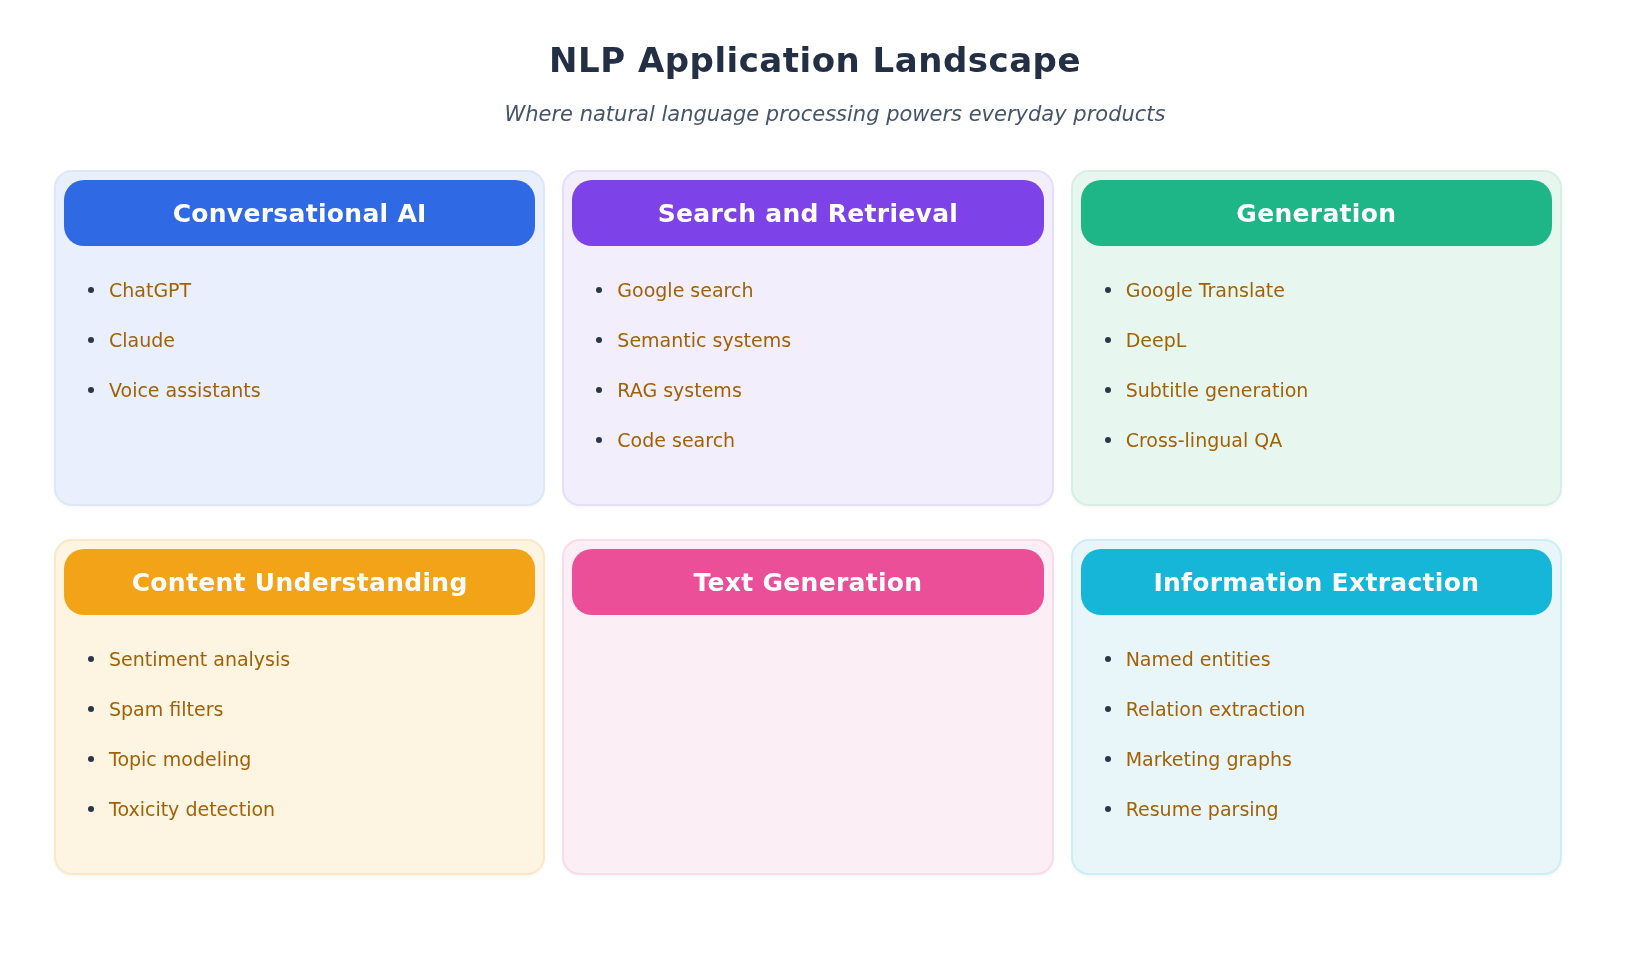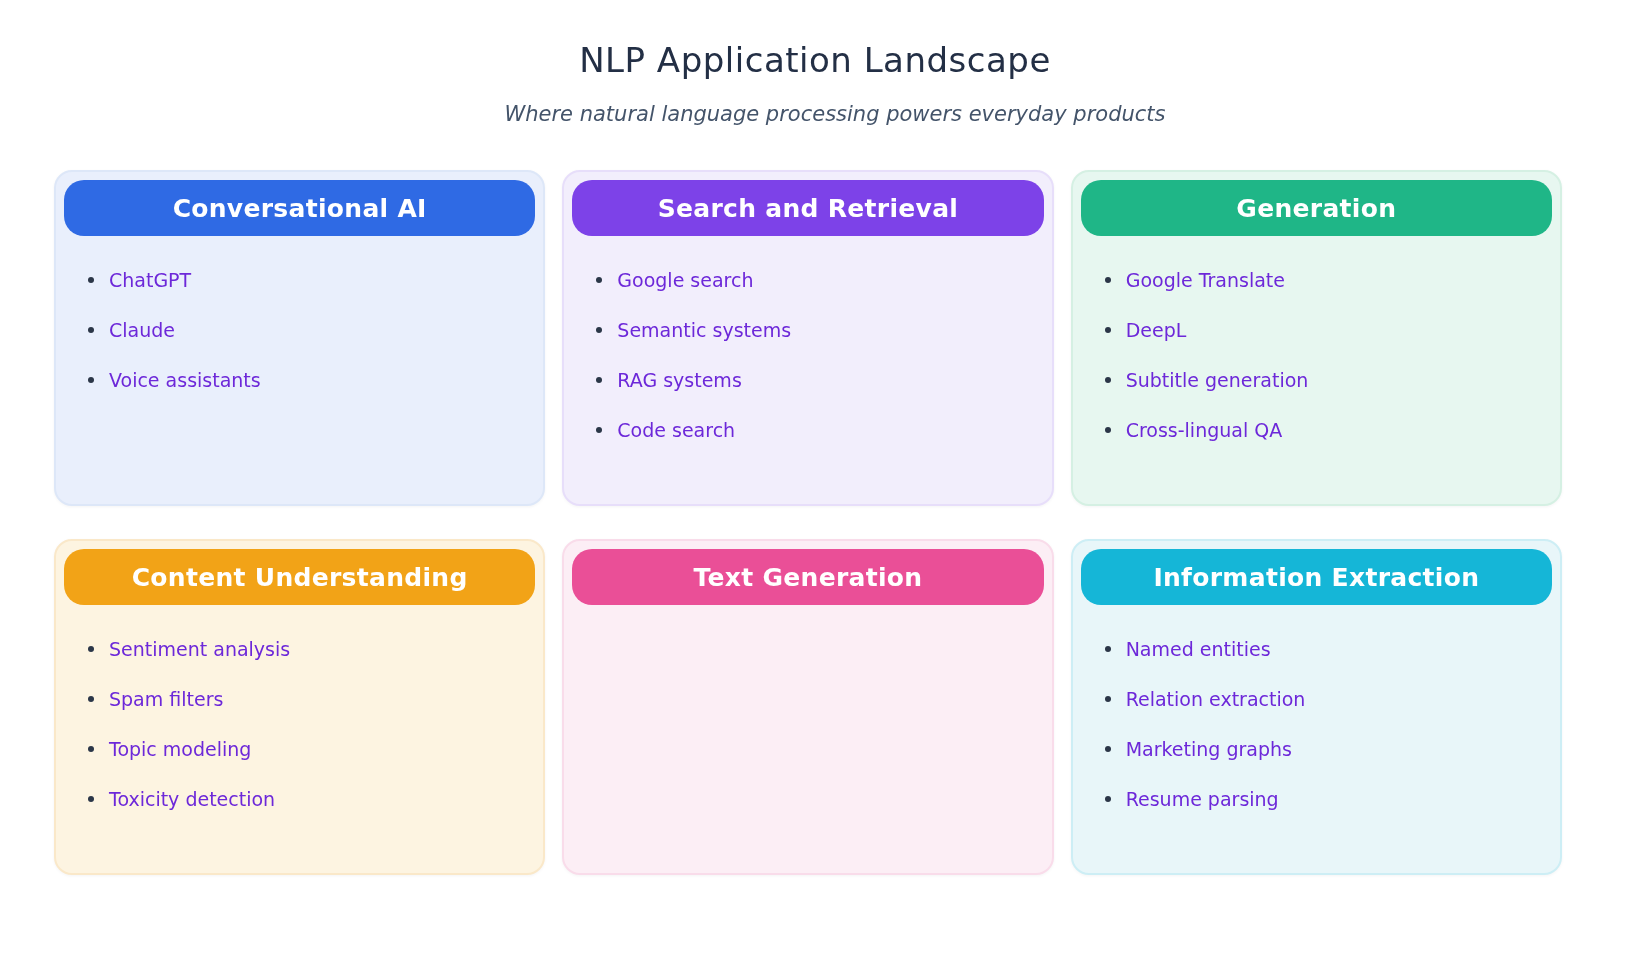--- a/index.html
+++ b/index.html
@@ -14,21 +14,21 @@
   .page {
     width: 1630px;
     height: 955px;
     box-sizing: border-box;
     padding-top: 40px;
   }
   .page-title {
     margin: 0;
     text-align: center;
     font-size: 34px;
-    font-weight: 400;
+    font-weight: 700;
     color: #232f45;
     letter-spacing: 0.5px;
   }
   .page-subtitle {
     margin-top: 22px;
     text-align: center;
     font-style: italic;
     font-size: 21px;
     color: #44546a;
     margin-left: 40px;
@@ -43,42 +43,42 @@
   .card {
     height: 336px;
     box-sizing: border-box;
     border-radius: 18px;
     border: 2px solid var(--border);
     background: var(--body);
     padding: 8px;
     box-shadow: 0 1px 3px rgba(30, 42, 64, 0.05);
   }
   .card-header {
-    height: 56px;
+    height: 66px;
     border-radius: 20px;
     background: var(--header);
     display: flex;
     align-items: center;
     justify-content: center;
     color: var(--header-text);
     font-size: 25px;
     font-weight: 700;
     letter-spacing: 0.3px;
   }
   .card-items {
     list-style: none;
     margin: 19px 0 0 0;
     padding: 0 0 0 24px;
   }
   .card-item {
     height: 50px;
     display: flex;
     align-items: center;
     font-size: 19px;
-    color: #6d28d9;
+    color: #a16207;
   }
   .bullet-dot {
     display: inline-block;
     width: 6px;
     height: 6px;
     border-radius: 50%;
     background: #2b3648;
     margin-right: 15px;
     flex: 0 0 auto;
   }

